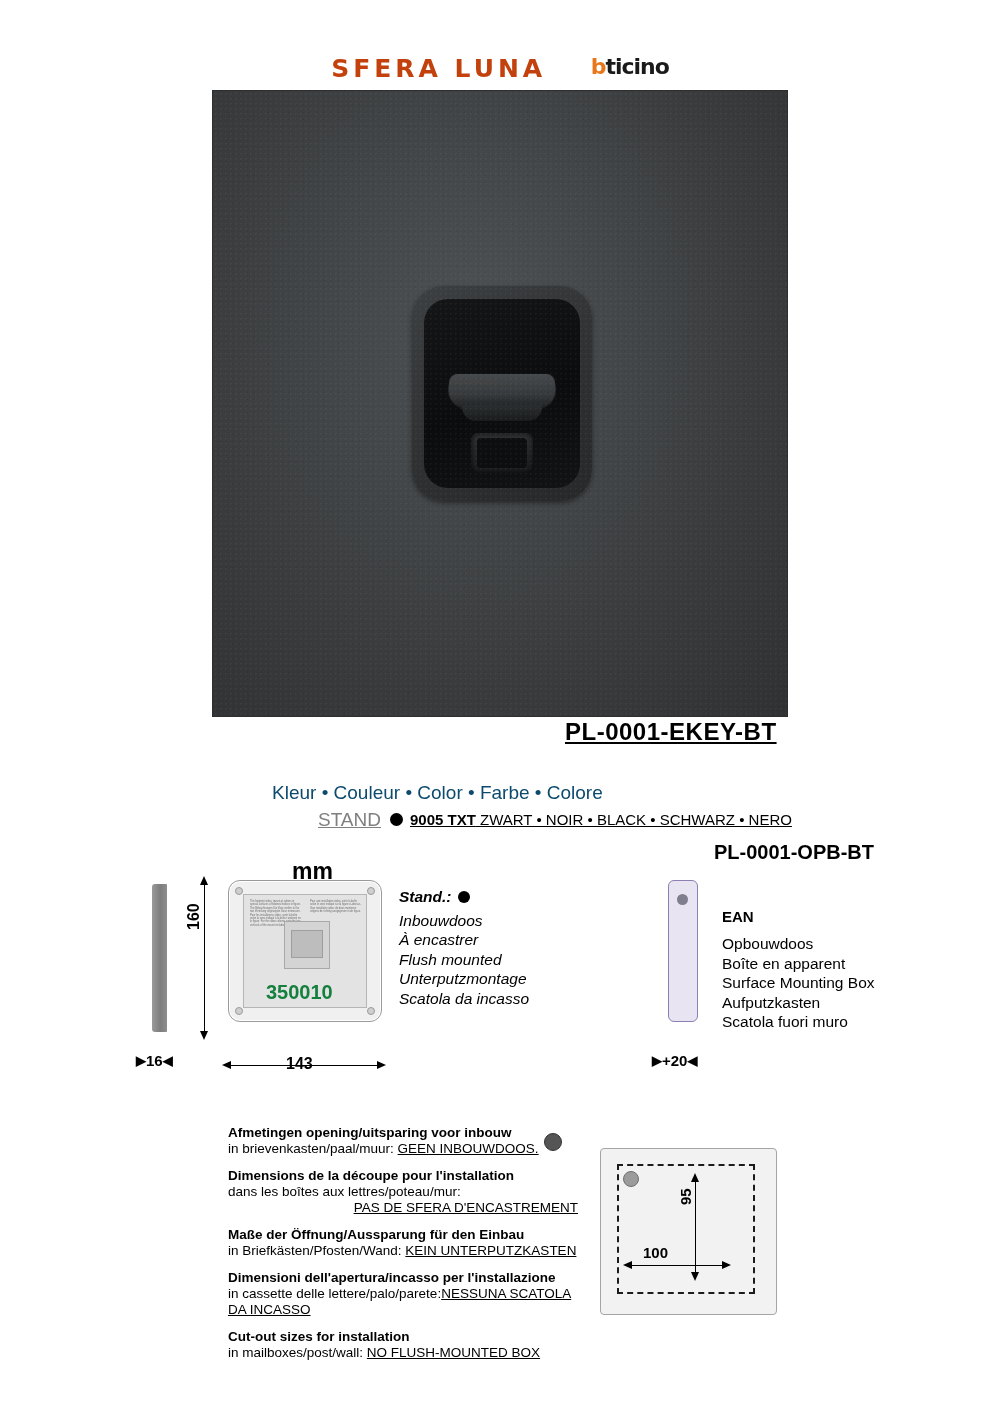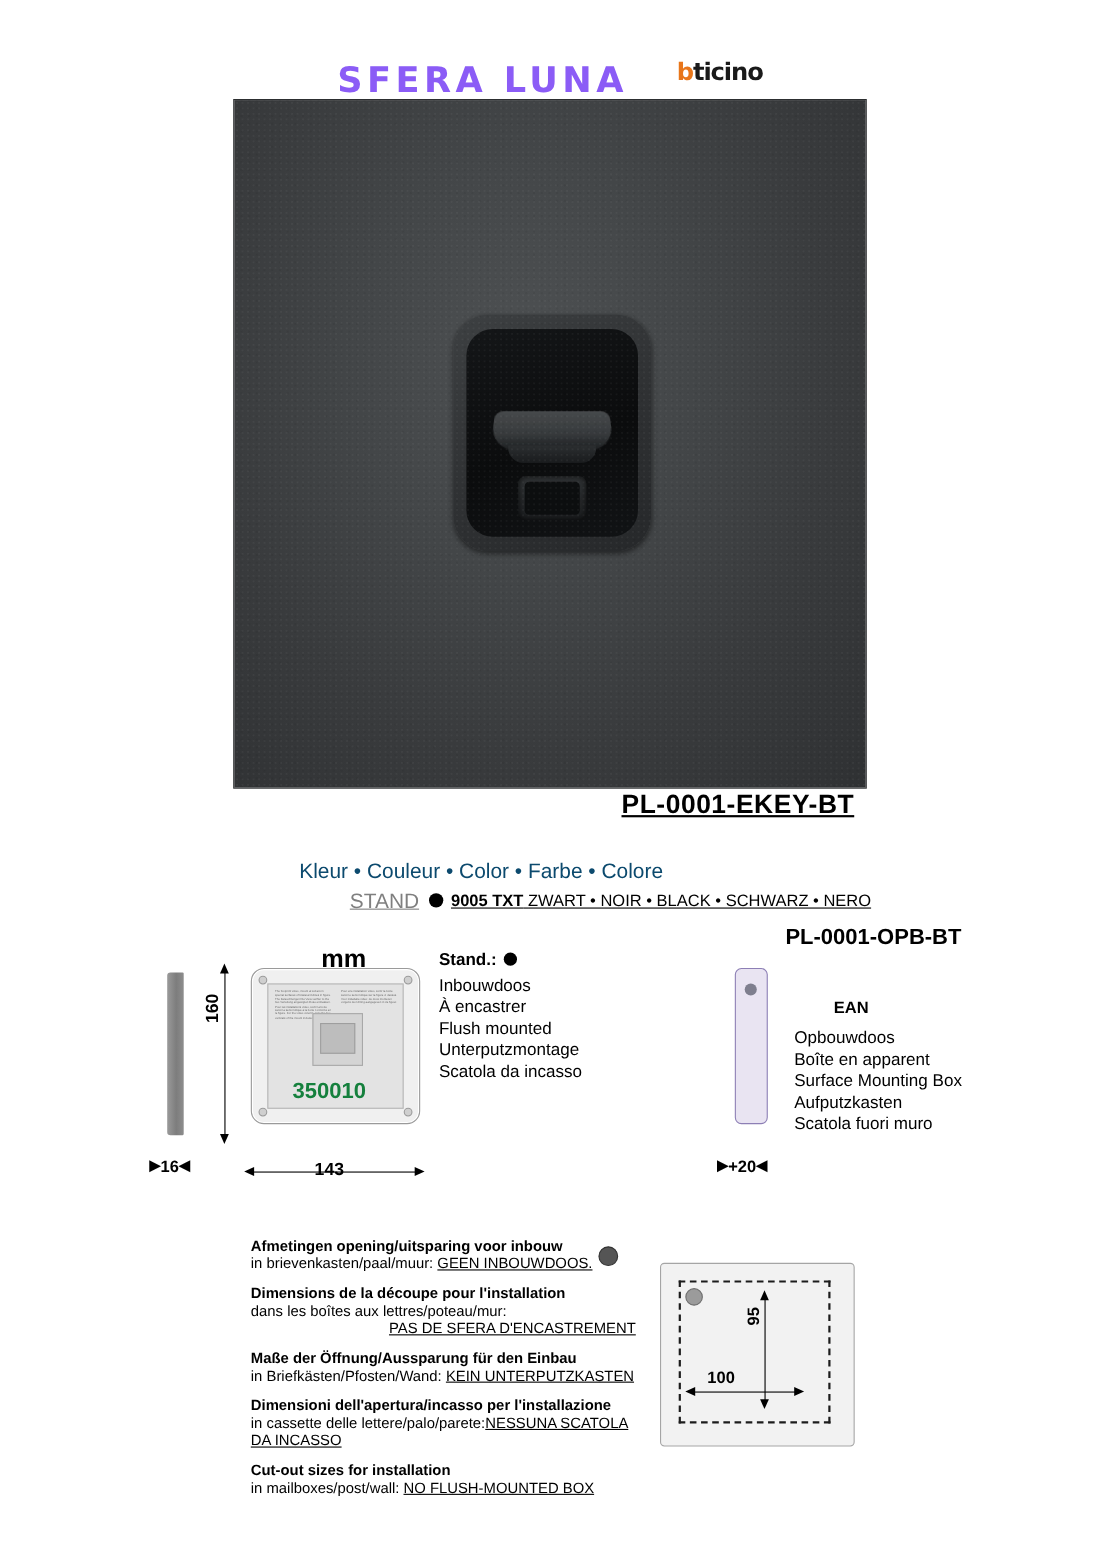--- a/index.html
+++ b/index.html
@@ -21,23 +21,23 @@
     position: absolute;
     top: 54px;
     left: 0;
     width: 1000px;
     text-align: center;
   }
   .brand-sfera {
     display: inline-block;
     font-family: "DejaVu Sans", sans-serif;
     font-weight: bold;
-    font-size: 32px;
+    font-size: 25px;
     letter-spacing: 4px;
-    color: #8b5cf6;
+    color: #c2410c;
     position: relative;
   }
   .brand-bticino {
     display: inline-block;
     margin-left: 40px;
     font-family: "DejaVu Sans", sans-serif;
     font-weight: bold;
     font-size: 22px;
     letter-spacing: -1px;
     color: #1a1a1a;
@@ -317,23 +317,24 @@
     left: 286px;
     top: 1055px;
     font-size: 16px;
     font-weight: bold;
   }
 
   
   .stand-block {
     position: absolute;
     left: 399px;
-    top: 863px;
+    top: 887px;
     font-size: 15.5px;
     line-height: 19.5px;
+    font-style: italic;
   }
   .stand-block .hd { font-weight: bold; margin-bottom: 4px; }
   .stand-block .hd .dot { margin-left: 6px; margin-right: 0; width: 12px; height: 12px; }
 
   
   .opb-drawing {
     position: absolute;
     left: 668px;
     top: 880px;
     width: 28px;
@@ -365,21 +366,20 @@
     top: 841px;
     font-size: 20px;
     font-weight: bold;
   }
   .opb-ean {
     position: absolute;
     left: 722px;
     top: 908px;
     font-size: 15px;
     font-weight: bold;
-    margin-left: 36px;
   }
   .opb-list {
     position: absolute;
     left: 722px;
     top: 934px;
     font-size: 15.5px;
     line-height: 19.5px;
   }
 
   

